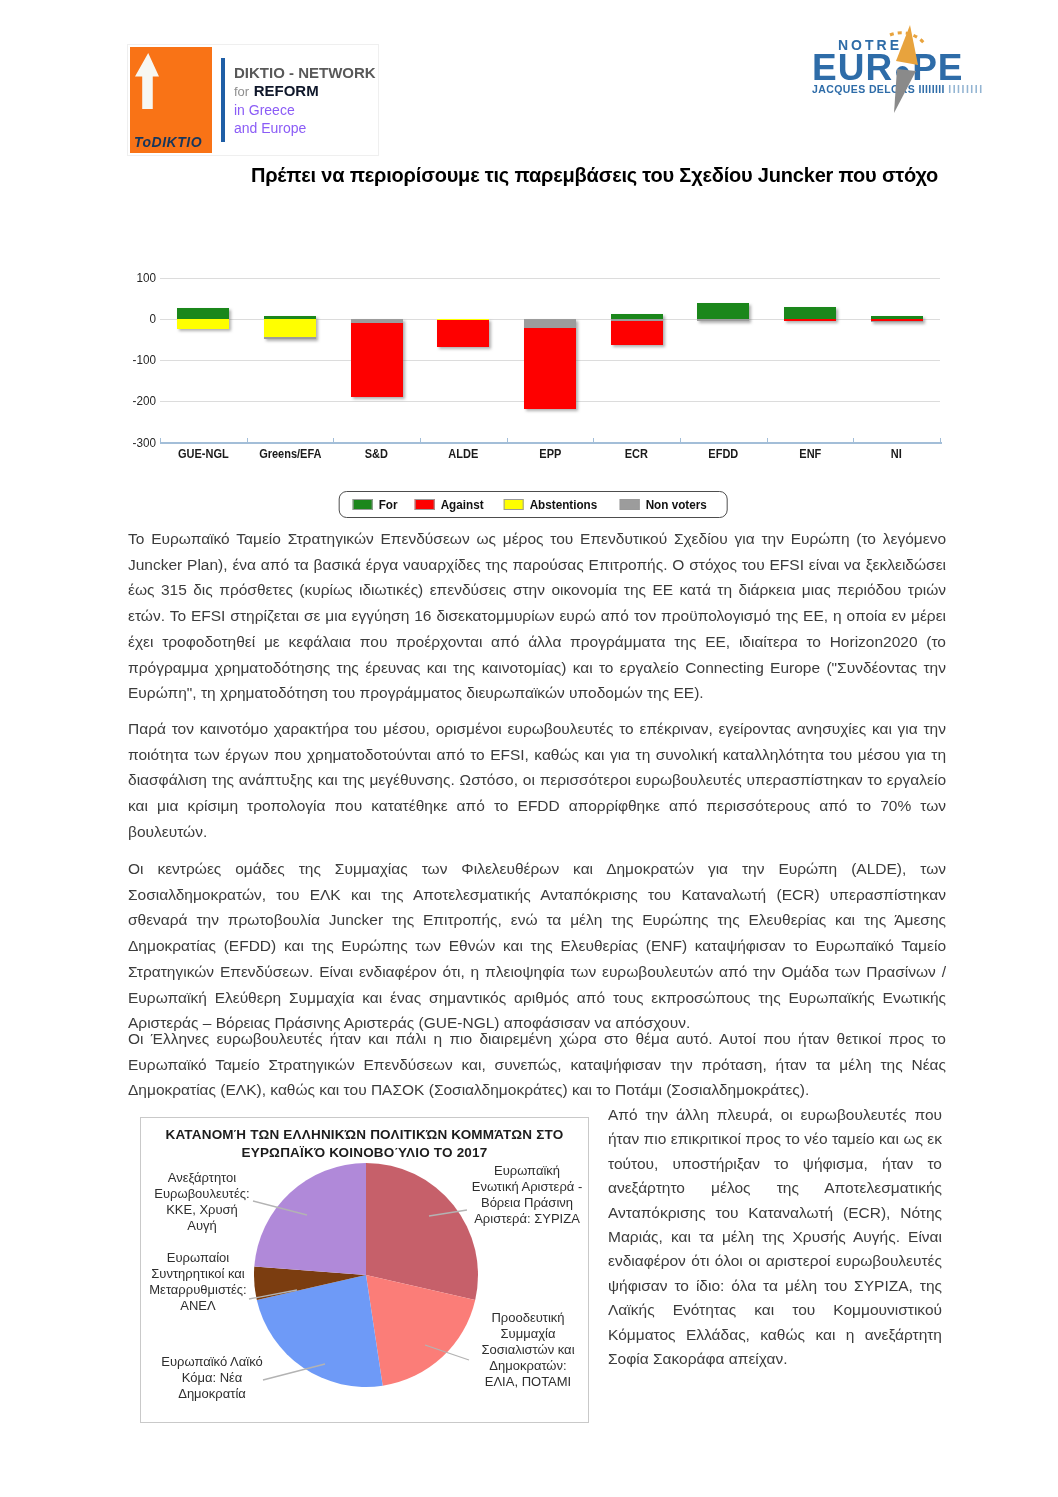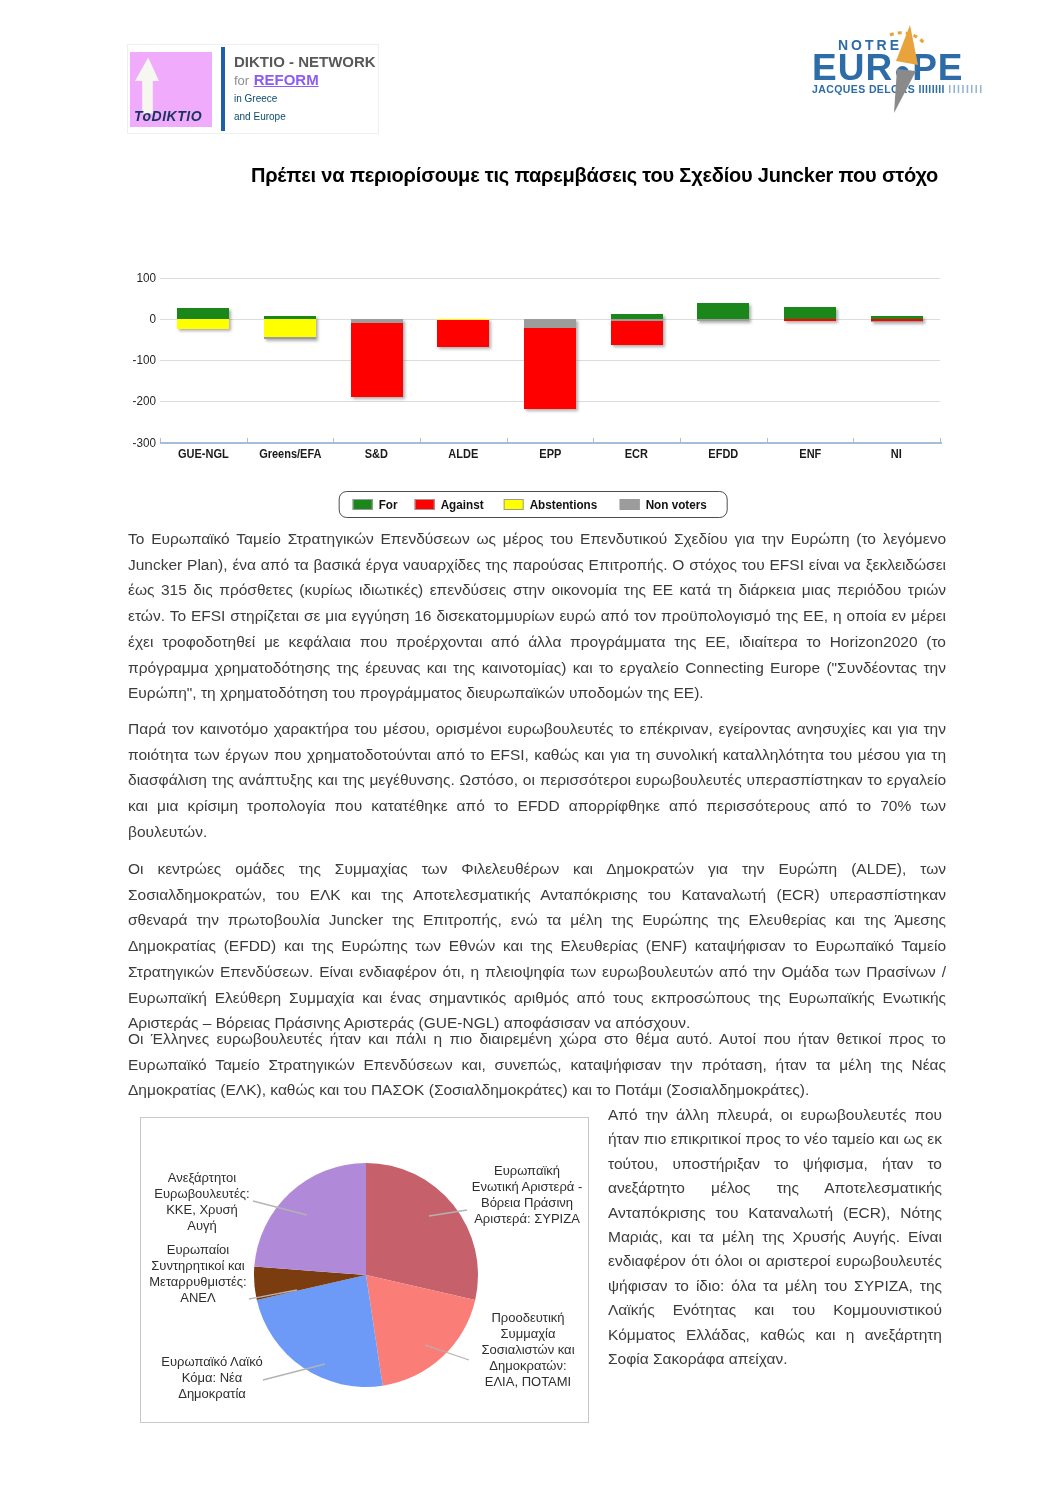--- a/index.html
+++ b/index.html
@@ -4,30 +4,30 @@
 <style>
   * { box-sizing: border-box; margin: 0; padding: 0; }
   html,body { background:#ffffff; }
   .page {
     width:1058px; height:1497px; position:relative; background:#fff;
     font-family:"Liberation Sans","DejaVu Sans",sans-serif; color:#3c3c3c;
     margin:0 auto; overflow:hidden;
   }
   
   .diktio { position:absolute; left:127px; top:44px; display:flex; align-items:center; gap:9px; padding:2px; border:1px solid #efefef; }
-  .diktio-square { width:82px; height:75px; background:#f0abfc; position:relative; }
+  .diktio-square { width:82px; height:106px; background:#f97316; position:relative; }
   .diktio-arrow { position:absolute; left:5px; top:6px; width:24px; height:56px; background:#f7f7f2;
     clip-path:polygon(55% 0, 100% 42%, 74% 42%, 74% 100%, 30% 100%, 30% 42%, 0 42%); }
   .diktio-brand { position:absolute; left:4px; bottom:3px; font-style:italic; font-weight:bold; font-size:14px; color:#16365c; letter-spacing:.5px; }
   .diktio-bar { width:4px; height:84px; background:#1f5fa6; }
   .diktio-text { line-height:18px; }
   .diktio-name { font-size:15px; font-weight:bold; color:#595959; }
   .diktio-for { font-size:13px; color:#8f8f8f; }
-  .diktio-reform { font-size:15px; font-weight:bold; color:#8b5cf6;text-decoration:underline; }
-  .diktio-sub { font-size:10px; color:#0c4a6e; }
+  .diktio-reform { font-size:15px; font-weight:bold; color:#0f172a; }
+  .diktio-sub { font-size:14px; color:#8b5cf6; }
   
   .notre { position:absolute; left:812px; top:37px; width:215px; color:#2e6ca8; }
   .ne1 { font-size:14px; font-weight:bold; letter-spacing:3px; margin-left:26px; }
   .ne2 { font-size:37px; font-weight:bold; letter-spacing:1px; position:relative; line-height:30px; }
   .ne-o { display:inline-block; width:13px; height:13px; border-radius:50%; background:#2e6ca8; margin:0 3px 1px 3px; }
   .ne3 { font-size:10.5px; font-weight:bold; letter-spacing:.4px; white-space:nowrap; }
   .ne-ticks { color:#93b4d2; letter-spacing:1.5px; }
   .ne-needle { position:absolute; left:68px; top:-32px; width:46px; height:96px; pointer-events:none; }
   
   .title-block { position:absolute; left:120px; top:162px; width:818px; text-align:center; color:#000; }
@@ -190,36 +190,37 @@
         <span class="legend-label">Non voters</span>
       </div>
     </div>
 
   <div class="para" id="p1">Το Ευρωπαϊκό Ταμείο Στρατηγικών Επενδύσεων ως μέρος του Επενδυτικού Σχεδίου για την Ευρώπη (το λεγόμενο Juncker Plan), ένα από τα βασικά έργα ναυαρχίδες της παρούσας Επιτροπής. Ο στόχος του EFSI είναι να ξεκλειδώσει έως 315 δις πρόσθετες (κυρίως ιδιωτικές) επενδύσεις στην οικονομία της ΕΕ κατά τη διάρκεια μιας περιόδου τριών ετών. Το EFSI στηρίζεται σε μια εγγύηση 16 δισεκατομμυρίων ευρώ από τον προϋπολογισμό της ΕΕ, η οποία εν μέρει έχει τροφοδοτηθεί με κεφάλαια που προέρχονται από άλλα προγράμματα της ΕΕ, ιδιαίτερα το Horizon2020 (το πρόγραμμα χρηματοδότησης της έρευνας και της καινοτομίας) και το εργαλείο Connecting Europe ("Συνδέοντας την Ευρώπη", τη χρηματοδότηση του προγράμματος διευρωπαϊκών υποδομών της ΕΕ).</div>
   <div class="para" id="p2">Παρά τον καινοτόμο χαρακτήρα του μέσου, ορισμένοι ευρωβουλευτές το επέκριναν, εγείροντας ανησυχίες και για την ποιότητα των έργων που χρηματοδοτούνται από το EFSI, καθώς και για τη συνολική καταλληλότητα του μέσου για τη διασφάλιση της ανάπτυξης και της μεγέθυνσης. Ωστόσο, οι περισσότεροι ευρωβουλευτές υπερασπίστηκαν το εργαλείο και μια κρίσιμη τροπολογία που κατατέθηκε από το EFDD απορρίφθηκε από περισσότερους από το 70% των βουλευτών.</div>
   <div class="para" id="p3">Οι κεντρώες ομάδες της Συμμαχίας των Φιλελευθέρων και Δημοκρατών για την Ευρώπη (ALDE), των Σοσιαλδημοκρατών, του ΕΛΚ και της Αποτελεσματικής Ανταπόκρισης του Καταναλωτή (ECR) υπερασπίστηκαν σθεναρά την πρωτοβουλία Juncker της Επιτροπής, ενώ τα μέλη της Ευρώπης της Ελευθερίας και της Άμεσης Δημοκρατίας (EFDD) και της Ευρώπης των Εθνών και της Ελευθερίας (ENF) καταψήφισαν το Ευρωπαϊκό Ταμείο Στρατηγικών Επενδύσεων. Είναι ενδιαφέρον ότι, η πλειοψηφία των ευρωβουλευτών από την Ομάδα των Πρασίνων / Ευρωπαϊκή Ελεύθερη Συμμαχία και ένας σημαντικός αριθμός από τους εκπροσώπους της Ευρωπαϊκής Ενωτικής Αριστεράς – Βόρειας Πράσινης Αριστεράς (GUE-NGL) αποφάσισαν να απόσχουν.</div>
   <div class="para" id="p4">Οι Έλληνες ευρωβουλευτές ήταν και πάλι η πιο διαιρεμένη χώρα στο θέμα αυτό. Αυτοί που ήταν θετικοί προς το Ευρωπαϊκό Ταμείο Στρατηγικών Επενδύσεων και, συνεπώς, καταψήφισαν την πρόταση, ήταν τα μέλη της Νέας Δημοκρατίας (ΕΛΚ), καθώς και του ΠΑΣΟΚ (Σοσιαλδημοκράτες) και το Ποτάμι (Σοσιαλδημοκράτες).</div>
 
   <div class="piebox">
+    <div class="pie-title">ΚΑΤΑΝΟΜΉ ΤΩΝ ΕΛΛΗΝΙΚΏΝ ΠΟΛΙΤΙΚΏΝ ΚΟΜΜΆΤΩΝ ΣΤΟ ΕΥΡΩΠΑΪΚΌ ΚΟΙΝΟΒΟΎΛΙΟ ΤΟ 2017</div>
     <svg class="pie-svg" id="pieSvg" width="449" height="306" viewBox="0 0 449 306">
         <path d="M 225 157 L 225.0 45.0 A 112 112 0 0 1 334.2 181.9 Z" fill="#c6606a"></path>
         <path d="M 225 157 L 334.2 181.9 A 112 112 0 0 1 241.7 267.7 Z" fill="#fb7d78"></path>
         <path d="M 225 157 L 241.7 267.7 A 112 112 0 0 1 115.8 181.9 Z" fill="#6e9af7"></path>
         <path d="M 225 157 L 115.8 181.9 A 112 112 0 0 1 113.3 148.6 Z" fill="#7b3d10"></path>
         <path d="M 225 157 L 113.3 148.6 A 112 112 0 0 1 225.0 45.0 Z" fill="#b089d9"></path>
         <line x1="326" y1="92" x2="288" y2="98" stroke="#b3b3b3" stroke-width="1.3"></line>
         <line x1="328" y1="242" x2="284" y2="227" stroke="#b3b3b3" stroke-width="1.3"></line>
         <line x1="122" y1="262" x2="184" y2="246" stroke="#b3b3b3" stroke-width="1.3"></line>
         <line x1="108" y1="181" x2="156" y2="172" stroke="#b3b3b3" stroke-width="1.3"></line>
         <line x1="112" y1="83" x2="166" y2="97" stroke="#b3b3b3" stroke-width="1.3"></line>
       </svg>
     <div id="pieLabels">
         <div class="pie-label" style="left: 328px; top: 45px; width: 116px;">Ευρωπαϊκή Ενωτική Αριστερά - Βόρεια Πράσινη Αριστερά: ΣΥΡΙΖΑ</div>
         <div class="pie-label" style="left: 330px; top: 192px; width: 114px;">Προοδευτική Συμμαχία Σοσιαλιστών και Δημοκρατών: ΕΛΙΑ, ΠΟΤΑΜΙ</div>
         <div class="pie-label" style="left: 20px; top: 236px; width: 102px;">Ευρωπαϊκό Λαϊκό Κόμα: Νέα Δημοκρατία</div>
-        <div class="pie-label" style="left: 6px; top: 124px; width: 102px; text-align: center;">Ευρωπαίοι Συντηρητικοί και Μεταρρυθμιστές: ΑΝΕΛ</div>
+        <div class="pie-label" style="left: 6px; top: 132px; width: 102px; text-align: center;">Ευρωπαίοι Συντηρητικοί και Μεταρρυθμιστές: ΑΝΕΛ</div>
         <div class="pie-label" style="left: 10px; top: 52px; width: 102px;">Ανεξάρτητοι Ευρωβουλευτές: ΚΚΕ, Χρυσή Αυγή</div>
       </div>
   </div>
 
   <div class="para-right">Από την άλλη πλευρά, οι ευρωβουλευτές που ήταν πιο επικριτικοί προς το νέο ταμείο και ως εκ τούτου, υποστήριξαν το ψήφισμα, ήταν το ανεξάρτητο μέλος της Αποτελεσματικής Ανταπόκρισης του Καταναλωτή (ECR), Νότης Μαριάς, και τα μέλη της Χρυσής Αυγής. Είναι ενδιαφέρον ότι όλοι οι αριστεροί ευρωβουλευτές ψήφισαν το ίδιο: όλα τα μέλη του ΣΥΡΙΖΑ, της Λαϊκής Ενότητας και του Κομμουνιστικού Κόμματος Ελλάδας, καθώς και η ανεξάρτητη Σοφία Σακοράφα απείχαν.</div>
 
 </div>
 
 </body></html>

